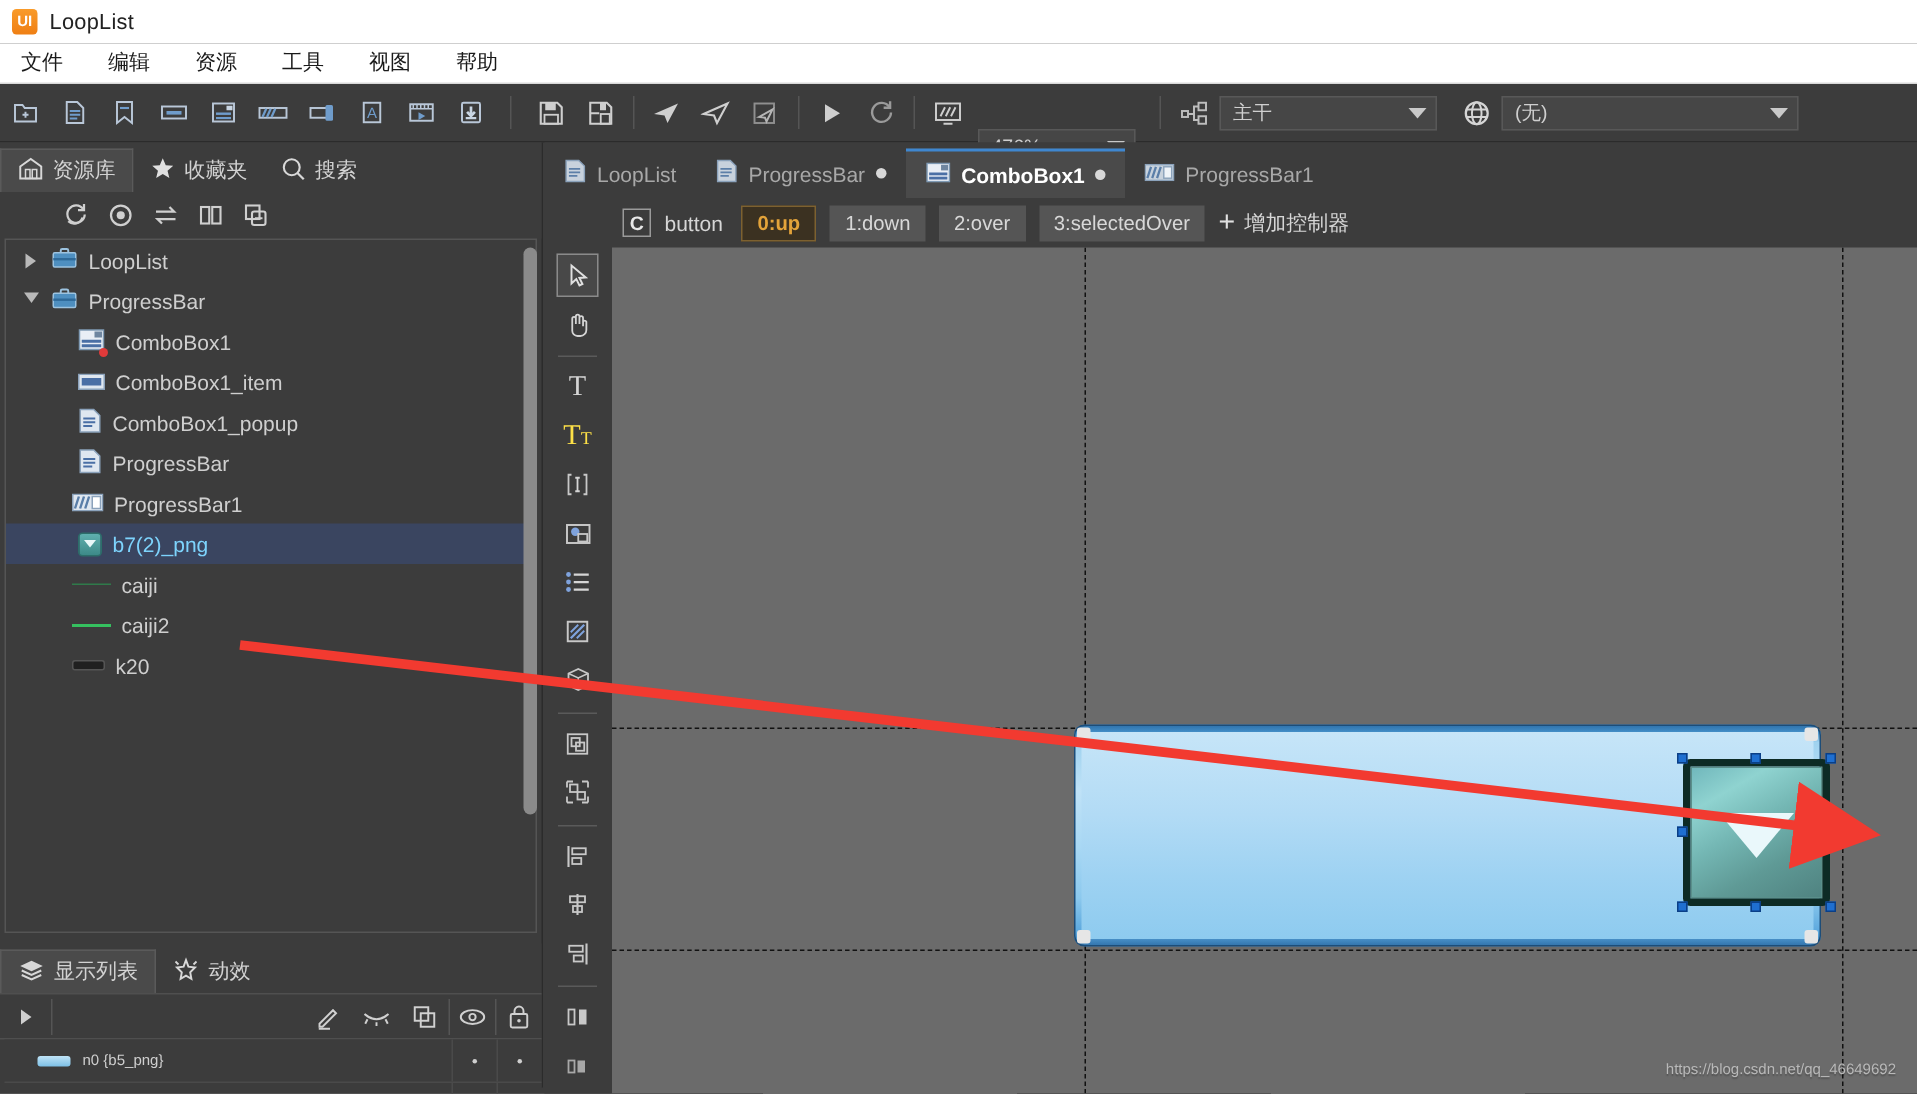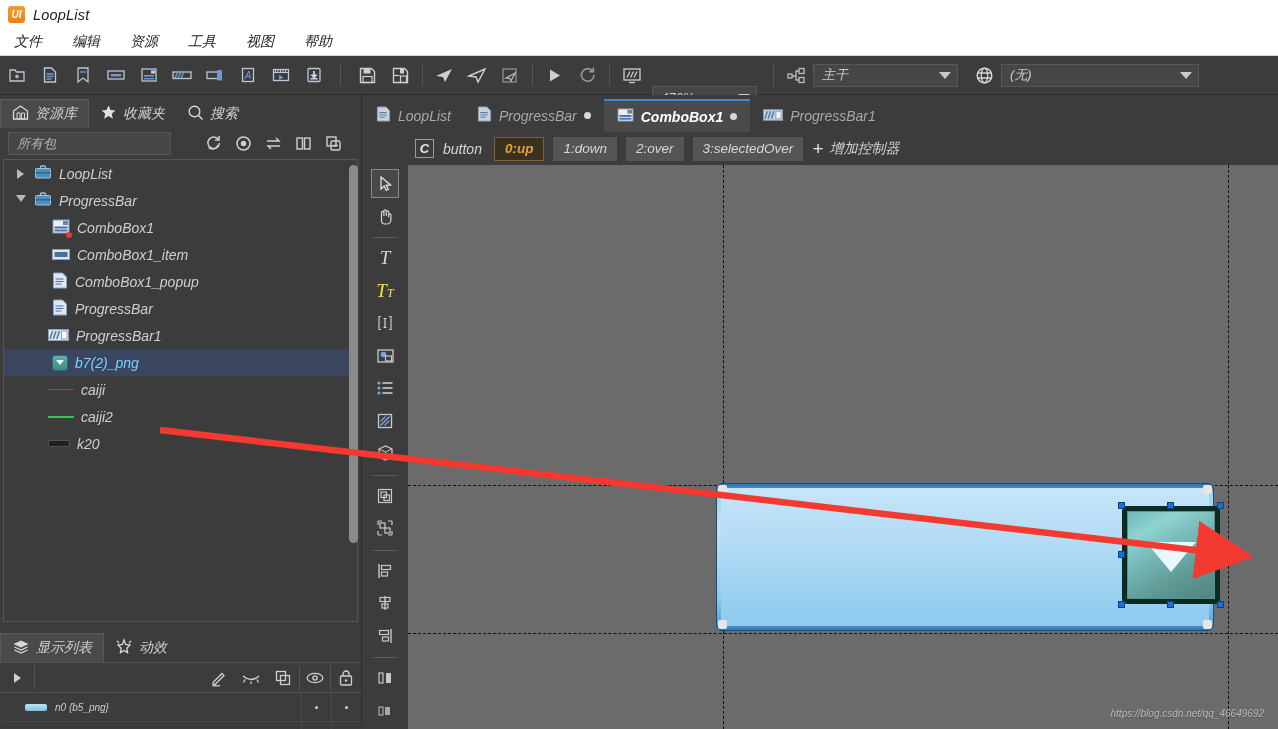--- a/index.html
+++ b/index.html
@@ -2,21 +2,21 @@
 <html><head>
 <meta charset="utf-8">
 <style>
   * { box-sizing: border-box; margin:0; padding:0; }
   html,body{ width:1278px; height:729px; overflow:hidden; }
   body{
     font-family:"Liberation Sans","DejaVu Sans",sans-serif;
     background:#3c3c3c; color:#c8c8c8; font-size:13px;
     -webkit-font-smoothing:antialiased;
   }
-  .app{ position:relative; width:1278px; height:729px; overflow:hidden;font-style:italic; }
+  .app{ position:relative; width:1278px; height:729px; overflow:hidden; }
 
   
   .titlebar{
     height:29px; background:#ffffff; display:flex; align-items:center;
     padding-left:8px; gap:8px;
   }
   .applogo{
     width:17px;height:17px;border-radius:3px;
     background:linear-gradient(#f99b2a,#ef7f14);
     color:#fff;font-size:10px;font-weight:bold;
@@ -404,24 +404,20 @@
           <svg width="17" height="17" viewBox="0 0 17 17">
               <circle cx="7.5" cy="7.5" r="5.3" fill="none" stroke="#d8d8d8" stroke-width="1.4"></circle>
               <path d="M11.3 11.3 L15.5 15.5" stroke="#d8d8d8" stroke-width="1.5"></path>
             </svg>
         </span>
         <span>搜索</span>
       </div>
     </div>
 
     <div class="filterbar">
-      <div class="fcombo">
-        <span>所有包</span>
-        <span class="car"></span>
-      </div>
       <div class="ficon" style="margin-left:27px;">
         <svg width="19" height="19" viewBox="0 0 19 19">
             <path d="M14.5 5.5A5.8 5.8 0 1 0 15.5 9" fill="none" stroke="#cfcfcf" stroke-width="1.5"></path>
             <path d="M15 2v4h-4" fill="none" stroke="#cfcfcf" stroke-width="1.5"></path>
             <path d="M4.5 13.5A5.8 5.8 0 0 0 14 11" fill="none" stroke="#cfcfcf" stroke-width="1.5"></path>
           </svg>
       </div>
       <div class="ficon">
         <svg width="19" height="19" viewBox="0 0 19 19">
             <circle cx="9.5" cy="9.5" r="6.5" fill="none" stroke="#cfcfcf" stroke-width="1.5"></circle>

